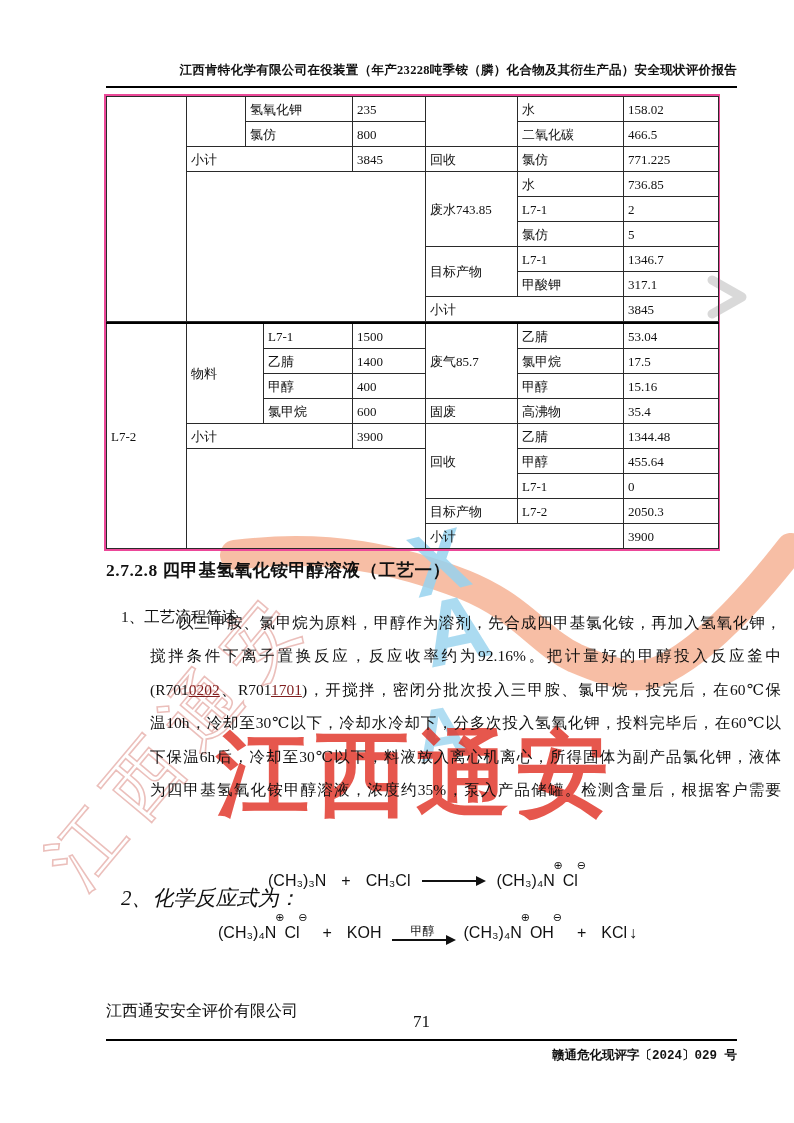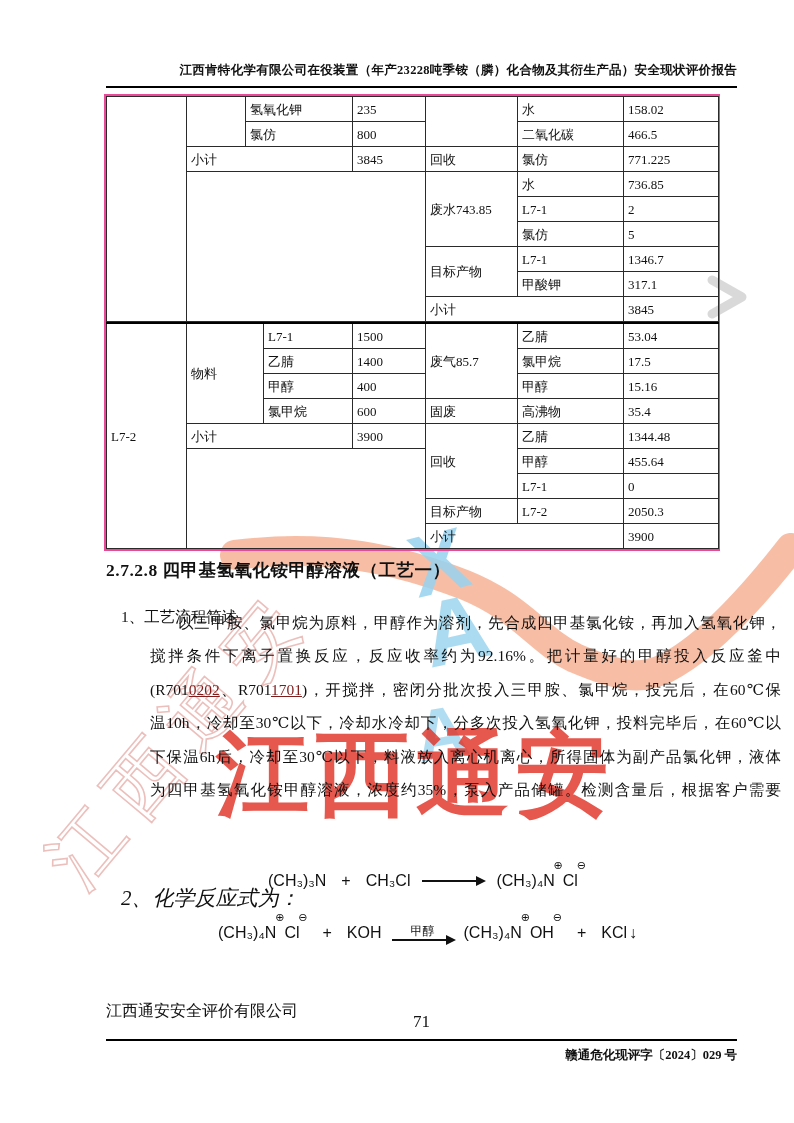--- a/index.html
+++ b/index.html
@@ -56,21 +56,21 @@
   }
   .rx-arrow-labeled { display:inline-flex; flex-direction:column; align-items:center; margin:0 10px; }
   .rx-arrow-labeled .lbl { font-size:12px; line-height:13px; font-family:"Liberation Serif",serif; }
   .rx-arrow-labeled .rx-arrow { margin:1px 0 0 0; }
   .precip { margin-left:2px; }
 
   
   .pagenum { position:absolute; left:106px; top:1012px; width:631px; text-align:center; font-size:17px; }
   .ftr-rule { position:absolute; left:106px; top:1039px; width:631px; height:2px; background:#000; }
   .ftr-left  { position:absolute; left:106px; top:1001px; font-size:16px; }
-  .ftr-right { position:absolute; right:57px; top:1047px; font-size:12.5px; font-weight:bold; }
+  .ftr-right { position:absolute; right:57px; top:1047px; font-size:12.5px; font-weight:bold;font-family:Liberation Mono, monospace; }
 </style>
 </head>
 <body>
 
 <div class="page">
 
   <svg class="wm" width="794" height="1123" viewBox="0 0 794 1123">
 
     <path d="M 235 555 C 330 543 400 560 465 585 C 522 608 540 642 575 658 C 622 678 642 680 666 668 C 712 645 762 585 791 548" fill="none" stroke="rgba(240,125,75,0.5)" stroke-width="30" stroke-linecap="round"></path>
 

